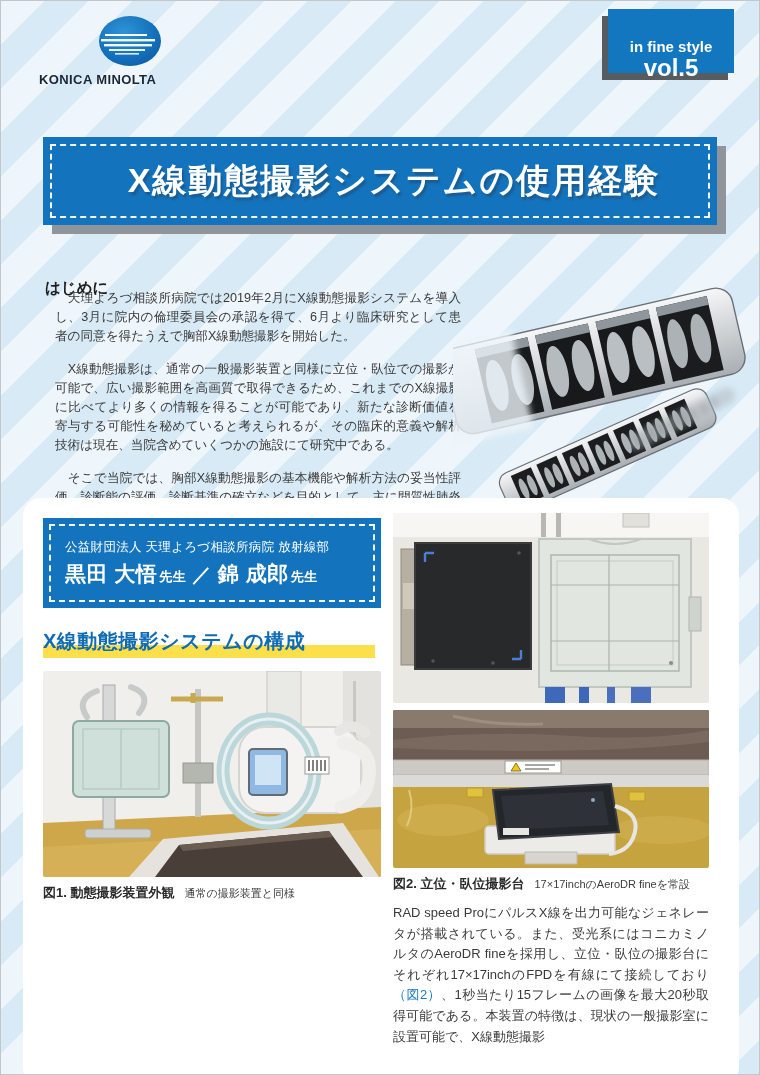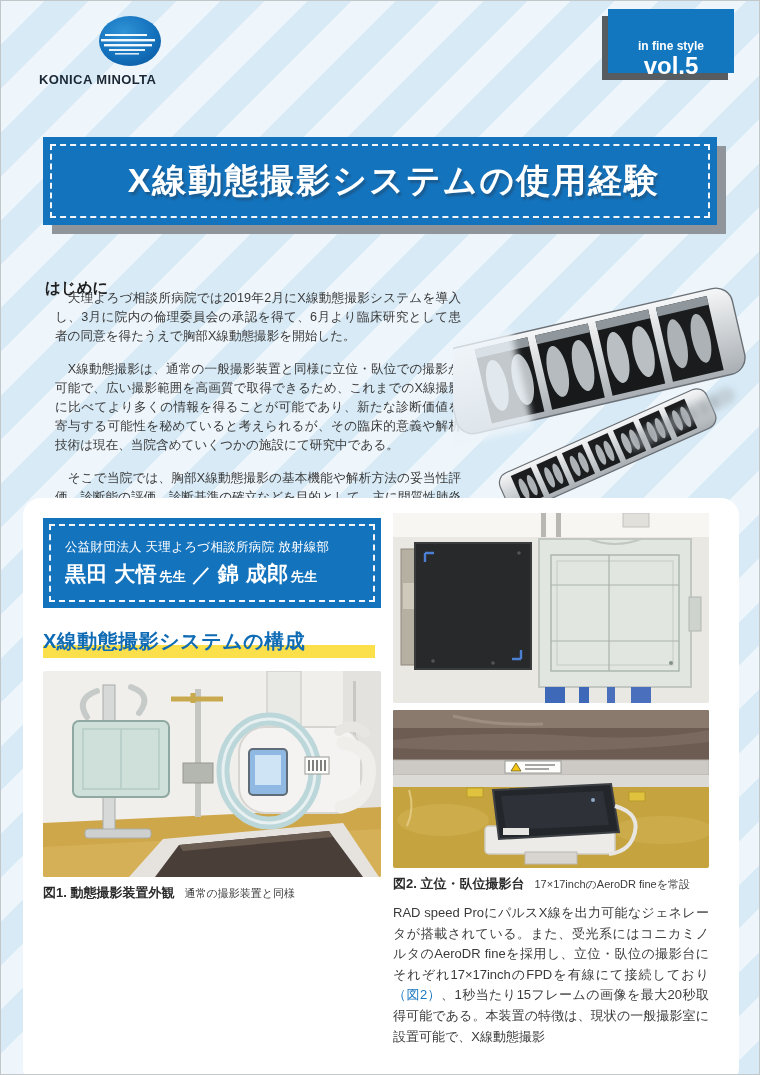--- a/index.html
+++ b/index.html
@@ -13,21 +13,21 @@
   
   .logo{position:absolute;left:38px;top:14px;width:135px;}
   .logo .globe{display:block;margin-left:58px;}
   .logo .brand{font-size:13px;font-weight:bold;color:#1b2735;letter-spacing:.4px;margin-top:3px;white-space:nowrap;}
   .badge{
     position:absolute;right:25px;top:8px;width:126px;height:64px;
     background:#1277bf;color:#fff;text-align:center;
     box-shadow:-6px 7px 0 #575c60;
     display:flex;flex-direction:column;justify-content:center;gap:1px;
   }
-  .badge .l1{font-size:12px;font-weight:bold;margin-top:35px;}
+  .badge .l1{font-size:15px;font-weight:bold;margin-top:35px;}
   .badge .l2{font-size:24px;font-weight:bold;line-height:1;}
   .banner{
     position:absolute;left:42px;top:136px;width:674px;height:88px;
     background:#1473bd;box-shadow:9px 9px 0 #8f959a;
   }
   .banner .dash{position:absolute;inset:7px;border:2px dashed rgba(255,255,255,.95);}
   .banner .t{
     position:absolute;inset:0;display:flex;align-items:center;justify-content:center;
     color:#fff;font-size:34px;font-weight:bold;letter-spacing:2px;
     text-shadow:2px 3px 2px rgba(40,50,60,.35);white-space:nowrap;padding-left:28px;

